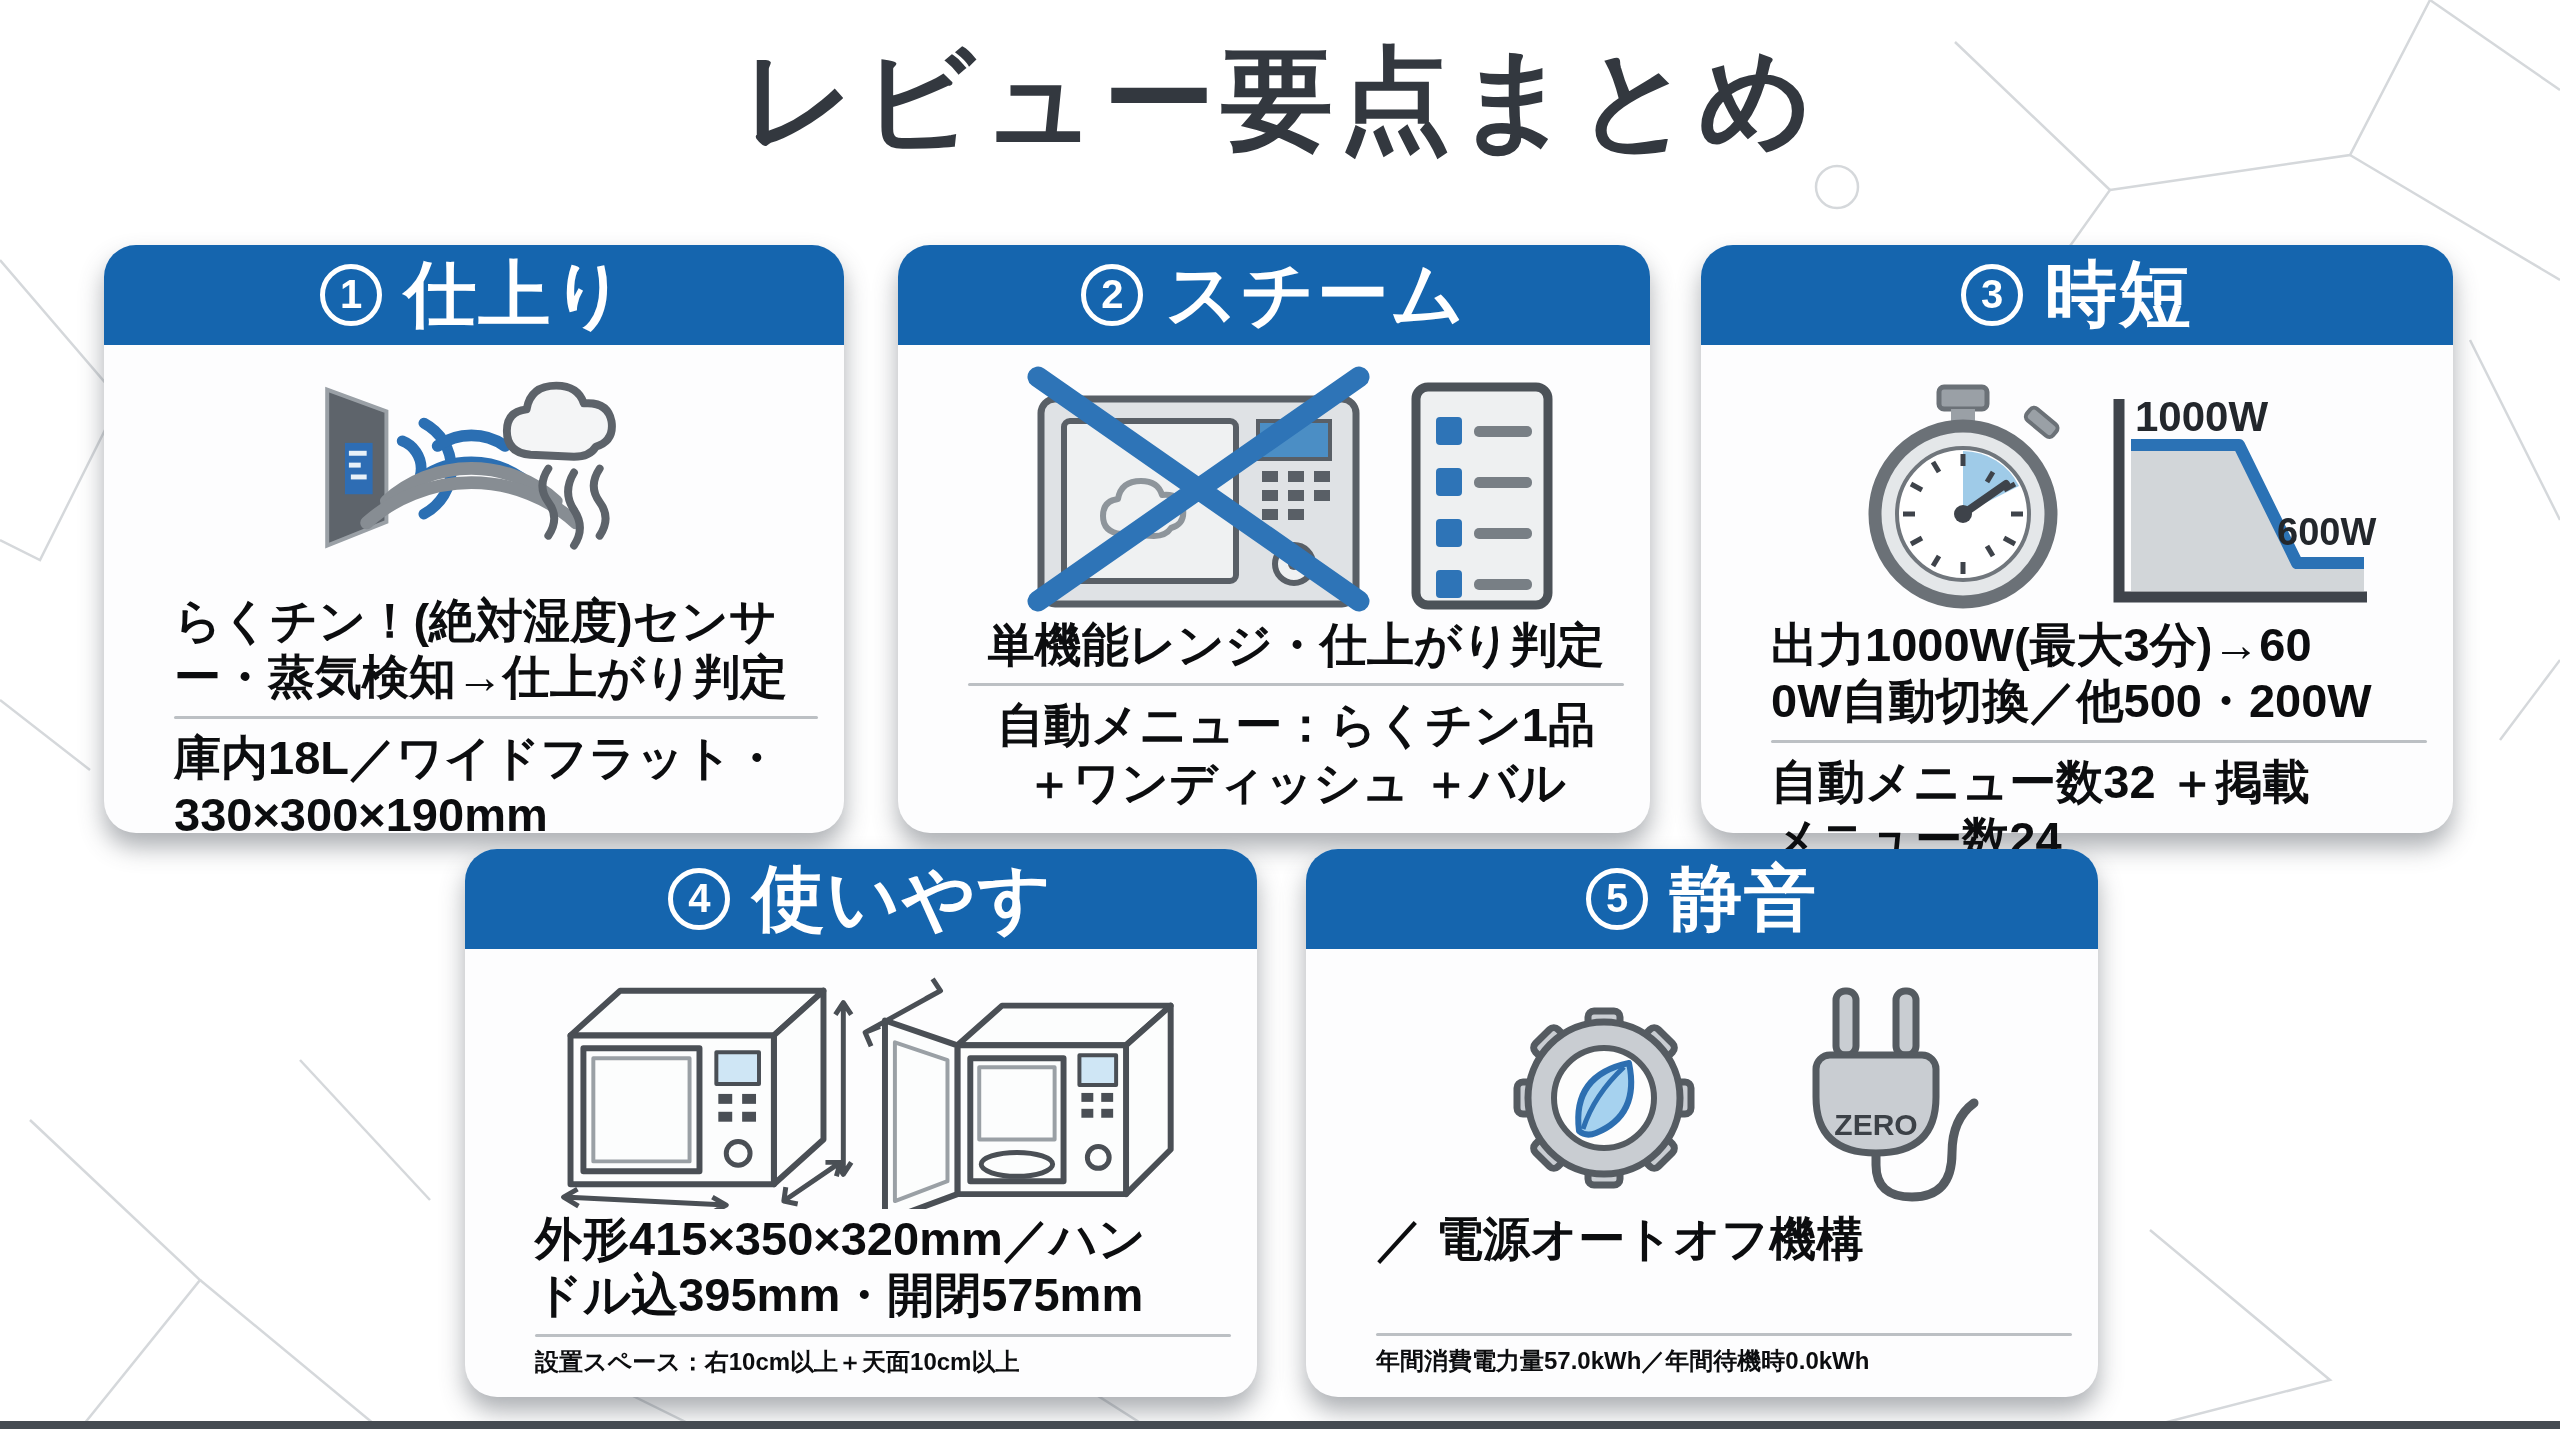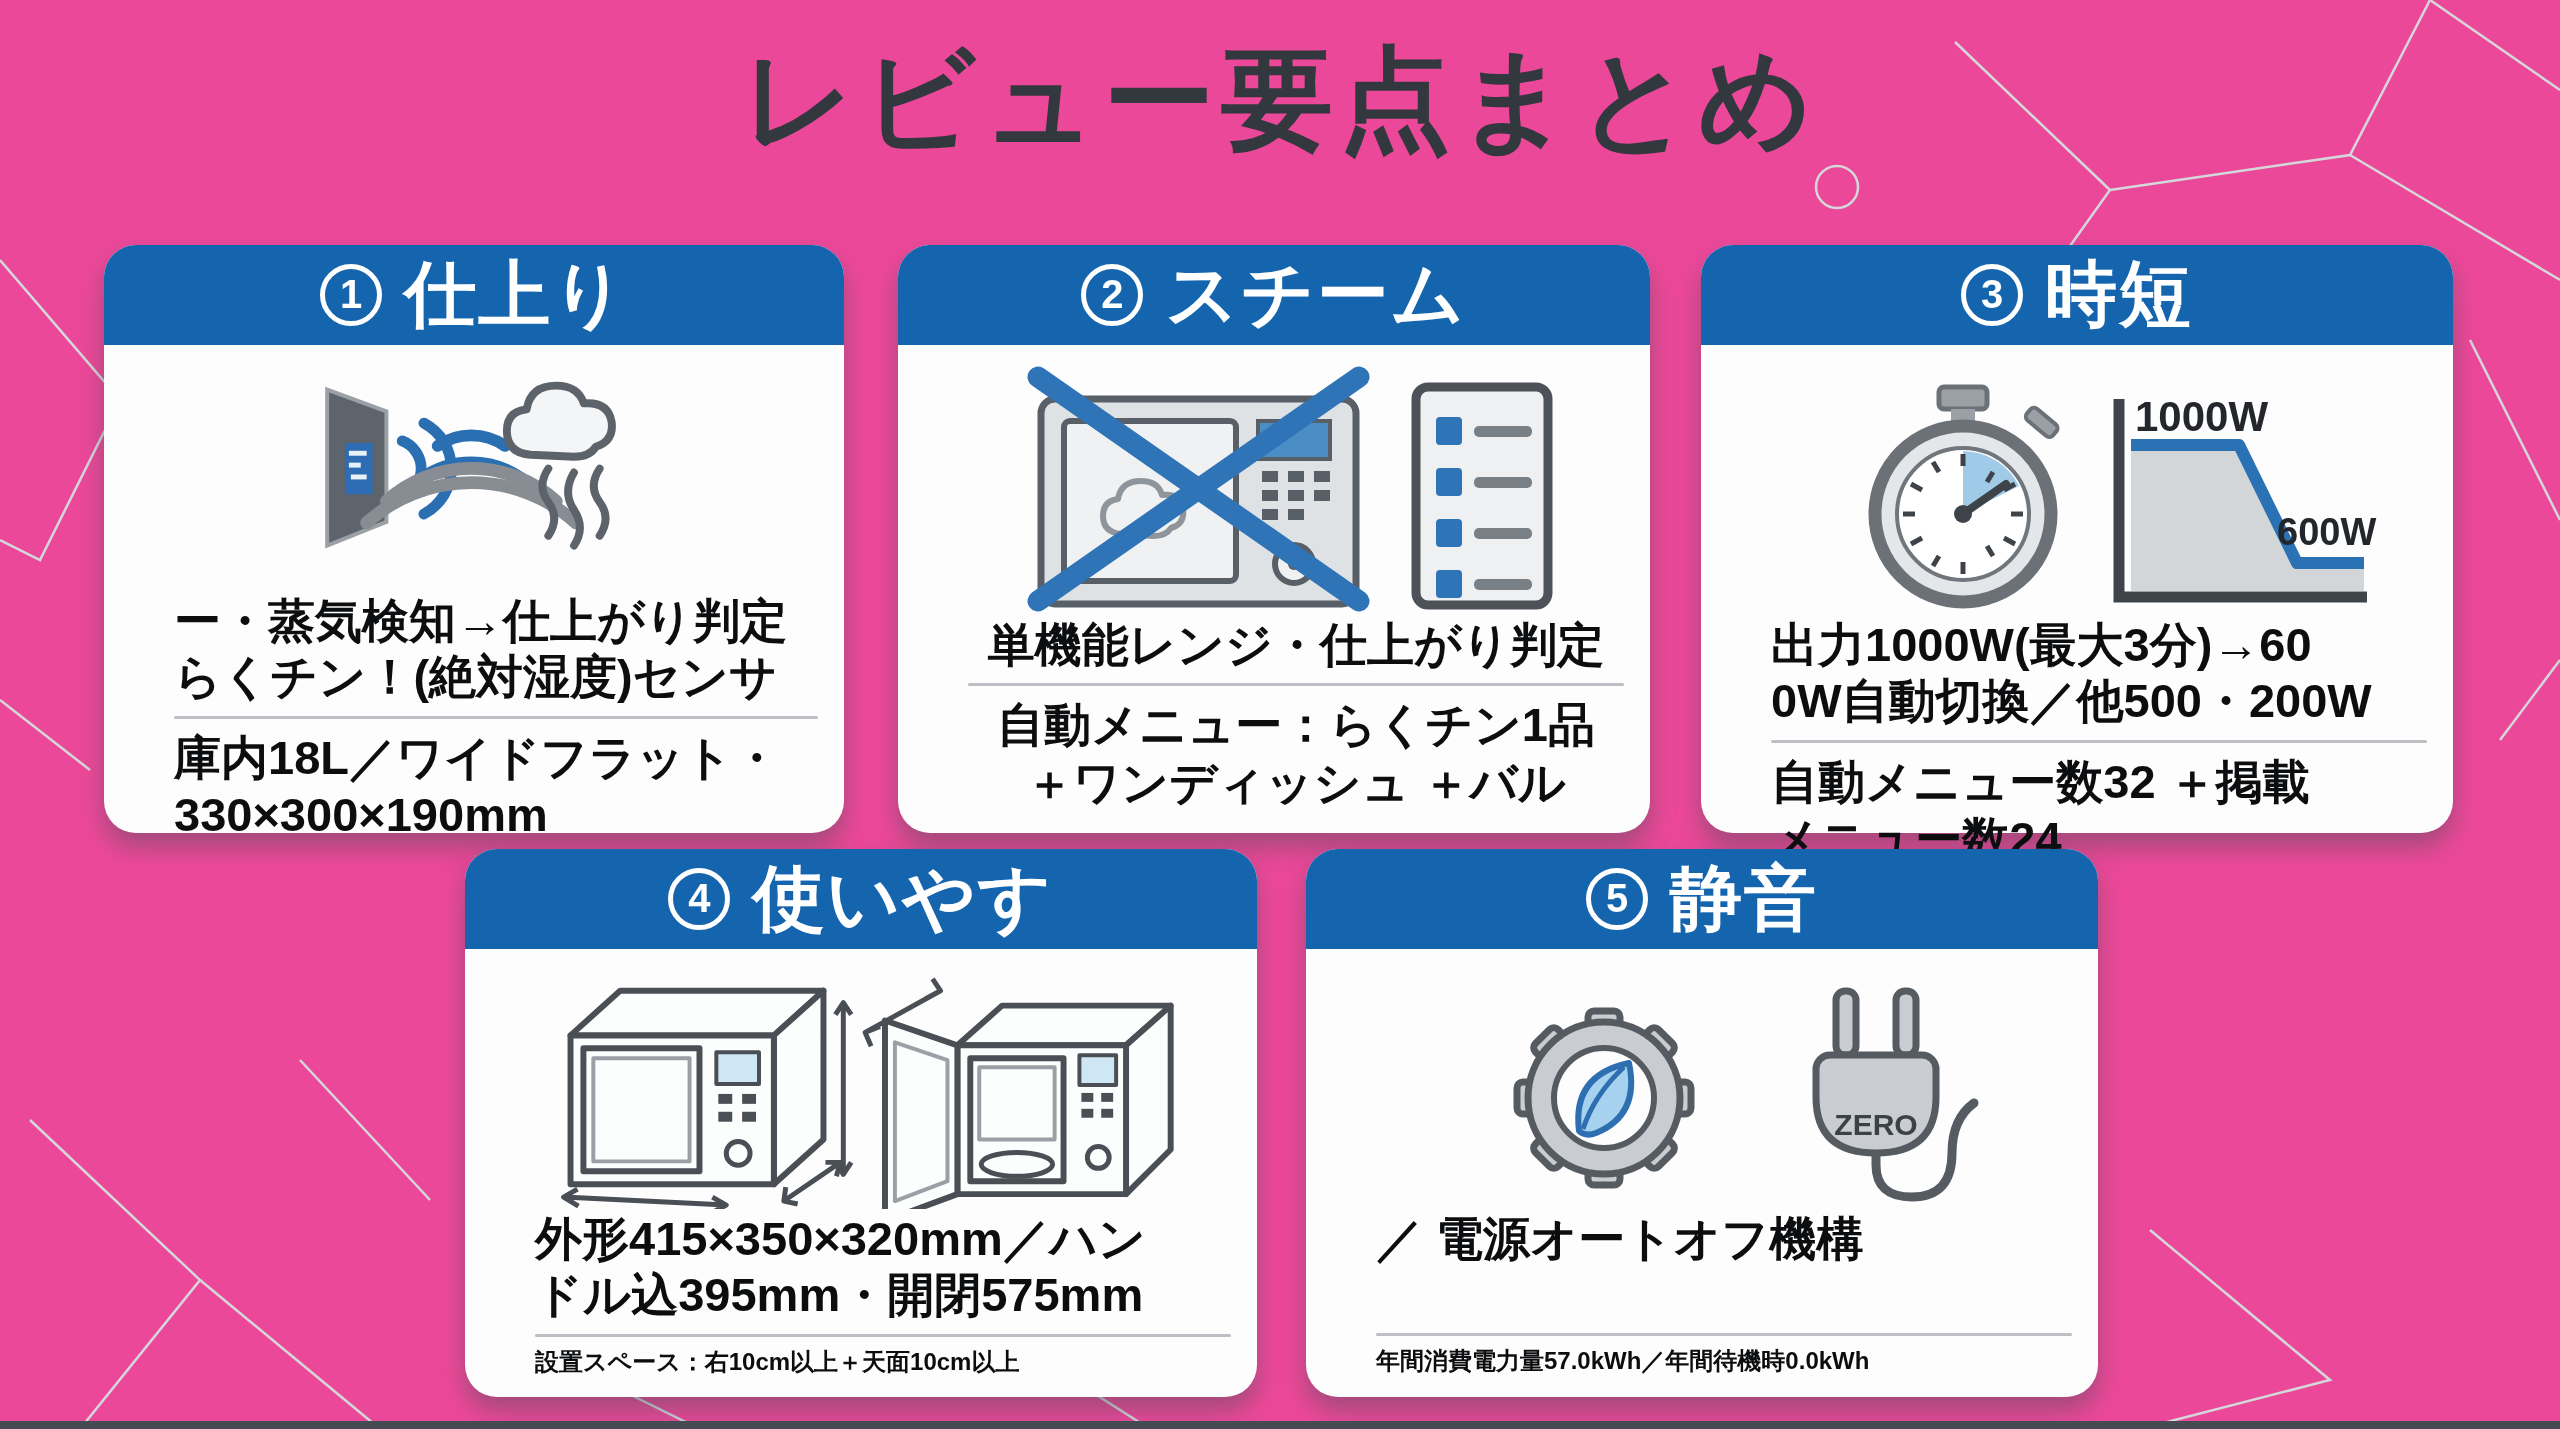--- a/index.html
+++ b/index.html
@@ -1,17 +1,17 @@
 <!DOCTYPE html>
 <html><head>
 <meta charset="utf-8">
 <style>
   html,body{margin:0;padding:0;background:#dcdee1;}
   .page{position:relative;width:2560px;height:1429px;overflow:hidden;
-        background:#ec4899;font-family:"Liberation Sans","DejaVu Sans",sans-serif;}
+        background:#ffffff;font-family:"Liberation Sans","DejaVu Sans",sans-serif;}
   .mesh{position:absolute;inset:0;}
   .page-title{position:absolute;top:38px;left:0;width:100%;text-align:center;
         font-size:112px;font-weight:900;color:#33383f;letter-spacing:6px;line-height:1.1;}
   .card{position:absolute;background:#fdfdfe;border-radius:32px;
         box-shadow:0 14px 24px rgba(72,78,86,.45);display:flex;flex-direction:column;}
   .card-header{height:100px;flex:0 0 100px;background:#1565ae;border-radius:32px 32px 0 0;
         display:flex;align-items:center;justify-content:center;gap:22px;color:#ffffff;}
   .badge{width:62px;height:62px;border:5px solid #fff;border-radius:50%;box-sizing:border-box;
         display:flex;align-items:center;justify-content:center;font-size:40px;font-weight:700;padding-bottom:2px;}
   .header-label{font-size:72px;font-weight:800;letter-spacing:2px;}
@@ -73,22 +73,22 @@
           <path d="M99,122 A88,88 0 0 1 201,122" stroke="#2b6fb3" stroke-width="12" fill="none" stroke-linecap="round"></path>
           <path d="M64,145 A128,128 0 0 1 236,145" stroke="#878d93" stroke-width="13" fill="none" stroke-linecap="round"></path>
           <path d="M44,167 A158,158 0 0 1 256,167" stroke="#878d93" stroke-width="13" fill="none" stroke-linecap="round"></path>
           <path d="M210,98 q-24,-2 -24,-24 q0,-20 20,-22 q4,-24 30,-24 q22,0 28,18 q24,-2 28,18 q3,20 -16,26 q-6,10 -22,10 z" fill="#f4f5f6" stroke="#5d636a" stroke-width="8" stroke-linejoin="round"></path>
           <path d="M228,112 q-12,18 0,34 q12,16 0,34" stroke="#5d636a" stroke-width="8" fill="none" stroke-linecap="round"></path>
           <path d="M254,116 q-12,20 0,38 q12,18 0,36" stroke="#5d636a" stroke-width="8" fill="none" stroke-linecap="round"></path>
           <path d="M280,112 q-12,18 0,34 q12,16 0,34" stroke="#5d636a" stroke-width="8" fill="none" stroke-linecap="round"></path>
         </svg>
       </div>
       <div class="main-text align-left">
+        <span class="line">らくチン！(絶対湿度)センサ</span>
         <span class="line">ー・蒸気検知→仕上がり判定</span>
-        <span class="line">らくチン！(絶対湿度)センサ</span>
       </div>
       <div class="spec">
         <div class="divider"></div>
         <div class="spec-text spec-lg align-left">
           <span class="line">庫内18L／ワイドフラット・</span>
           <span class="line">330×300×190mm</span>
         </div>
       </div>
     </div>
   </div>

